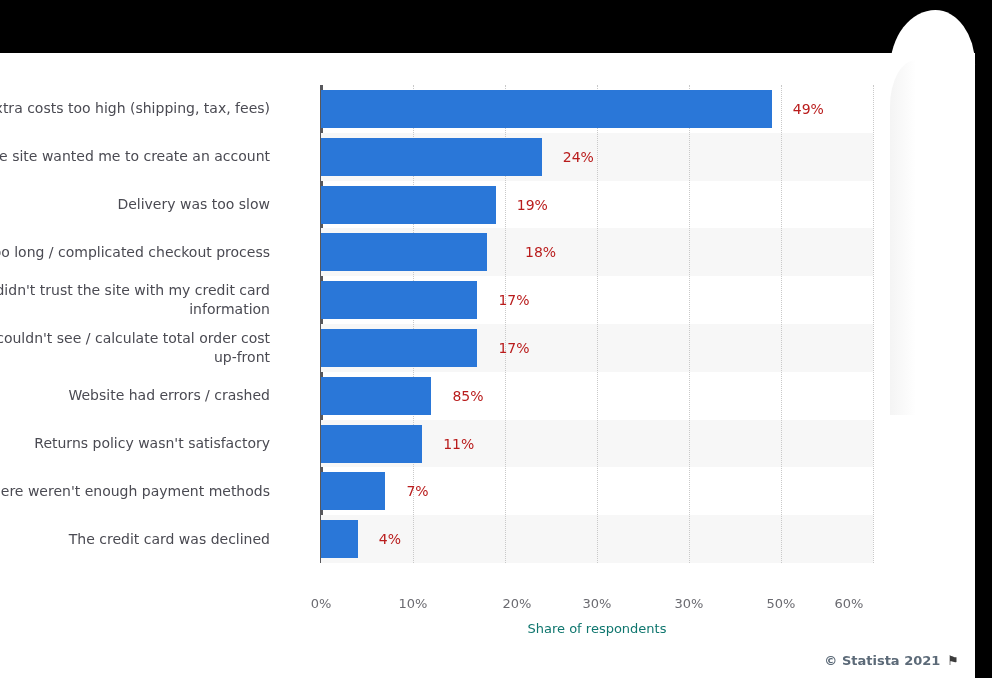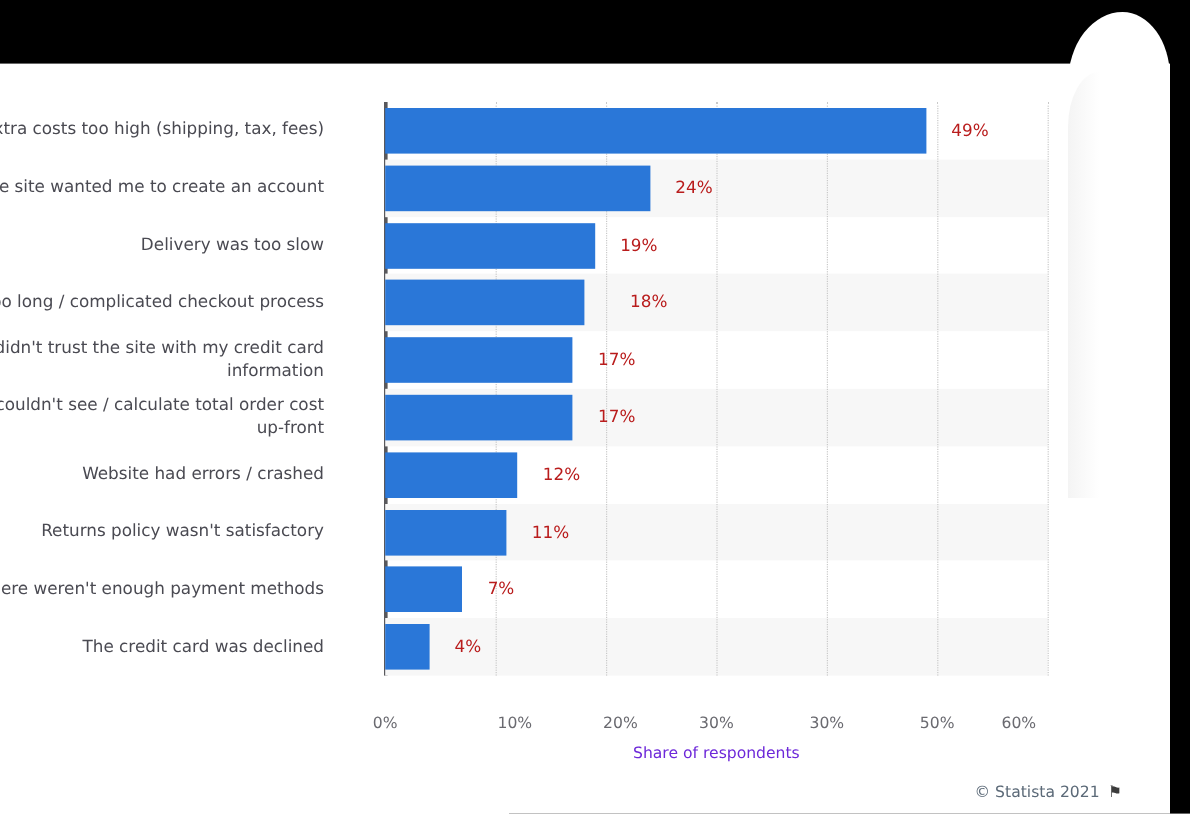--- a/index.html
+++ b/index.html
@@ -115,33 +115,34 @@
     white-space:nowrap;
   }
 
   
   #axis-title{
     position:absolute;
     left:321px; top:568px;
     width:552px;
     text-align:center;
     font-size:13px;
-    color:#6d28d9;
+    color:#0f766e;
   }
 
   
   #footer{
     position:absolute;
-    right:40px; bottom:10px;
+    right:16px; bottom:10px;
     font-size:13px;
     color:#5c6a78;
     display:flex;
     align-items:center;
     gap:7px;
     white-space:nowrap;
+    font-weight:bold;
   }
   #footer .flag{
     display:inline-block;
     font-size:13px;
     color:#3c3c3c;
     line-height:1;
   }
 </style>
 </head>
 <body>
@@ -179,21 +180,21 @@
           <div class="bar-value" style="left: 220.8px; top: 52.7px;">24%</div>
           <div class="bar" style="left: 0px; top: 100.5px; width: 174.8px; background: rgb(42, 119, 216);"></div>
           <div class="bar-value" style="left: 174.8px; top: 100.5px;">19%</div>
           <div class="bar" style="left: 0px; top: 148.3px; width: 165.6px; background: rgb(42, 119, 216);"></div>
           <div class="bar-value" style="left: 183px; top: 148.3px;">18%</div>
           <div class="bar" style="left: 0px; top: 196.1px; width: 156.4px; background: rgb(42, 119, 216);"></div>
           <div class="bar-value" style="left: 156.4px; top: 196.1px;">17%</div>
           <div class="bar" style="left: 0px; top: 243.9px; width: 156.4px; background: rgb(42, 119, 216);"></div>
           <div class="bar-value" style="left: 156.4px; top: 243.9px;">17%</div>
           <div class="bar" style="left: 0px; top: 291.7px; width: 110.4px; background: rgb(42, 119, 216);"></div>
-          <div class="bar-value" style="left: 110.4px; top: 291.7px;">12%</div>
+          <div class="bar-value" style="left: 110.4px; top: 291.7px;">85%</div>
           <div class="bar" style="left: 0px; top: 339.5px; width: 101.2px; background: rgb(42, 119, 216);"></div>
           <div class="bar-value" style="left: 101.2px; top: 339.5px;">11%</div>
           <div class="bar" style="left: 0px; top: 387.3px; width: 64.4px; background: rgb(42, 119, 216);"></div>
           <div class="bar-value" style="left: 64.4px; top: 387.3px;">7%</div>
           <div class="bar" style="left: 0px; top: 435.1px; width: 36.8px; background: rgb(42, 119, 216);"></div>
           <div class="bar-value" style="left: 36.8px; top: 435.1px;">4%</div>
         </div>
     </div>
 
     <div id="cat-labels">
@@ -205,21 +206,21 @@
 information</div>
         <div class="cat-label" style="top: 275.9px;">I couldn't see / calculate total order cost
 up-front</div>
         <div class="cat-label" style="top: 333.2px;">Website had errors / crashed</div>
         <div class="cat-label" style="top: 381px;">Returns policy wasn't satisfactory</div>
         <div class="cat-label" style="top: 428.8px;">There weren't enough payment methods</div>
         <div class="cat-label" style="top: 476.6px;">The credit card was declined</div>
       </div>
     <div id="tick-labels">
         <div class="tick-label" style="left: 321px;">0%</div>
-        <div class="tick-label" style="left: 429px; text-align: right;">10%</div>
+        <div class="tick-label" style="left: 413px; text-align: right;">10%</div>
         <div class="tick-label" style="left: 517px;">20%</div>
         <div class="tick-label" style="left: 597px;">30%</div>
         <div class="tick-label" style="left: 689px;">30%</div>
         <div class="tick-label" style="left: 781px; text-align: center;">50%</div>
         <div class="tick-label" style="left: 849px;">60%</div>
       </div>
 
     <div id="axis-title">Share of respondents</div>
   </div>
 

